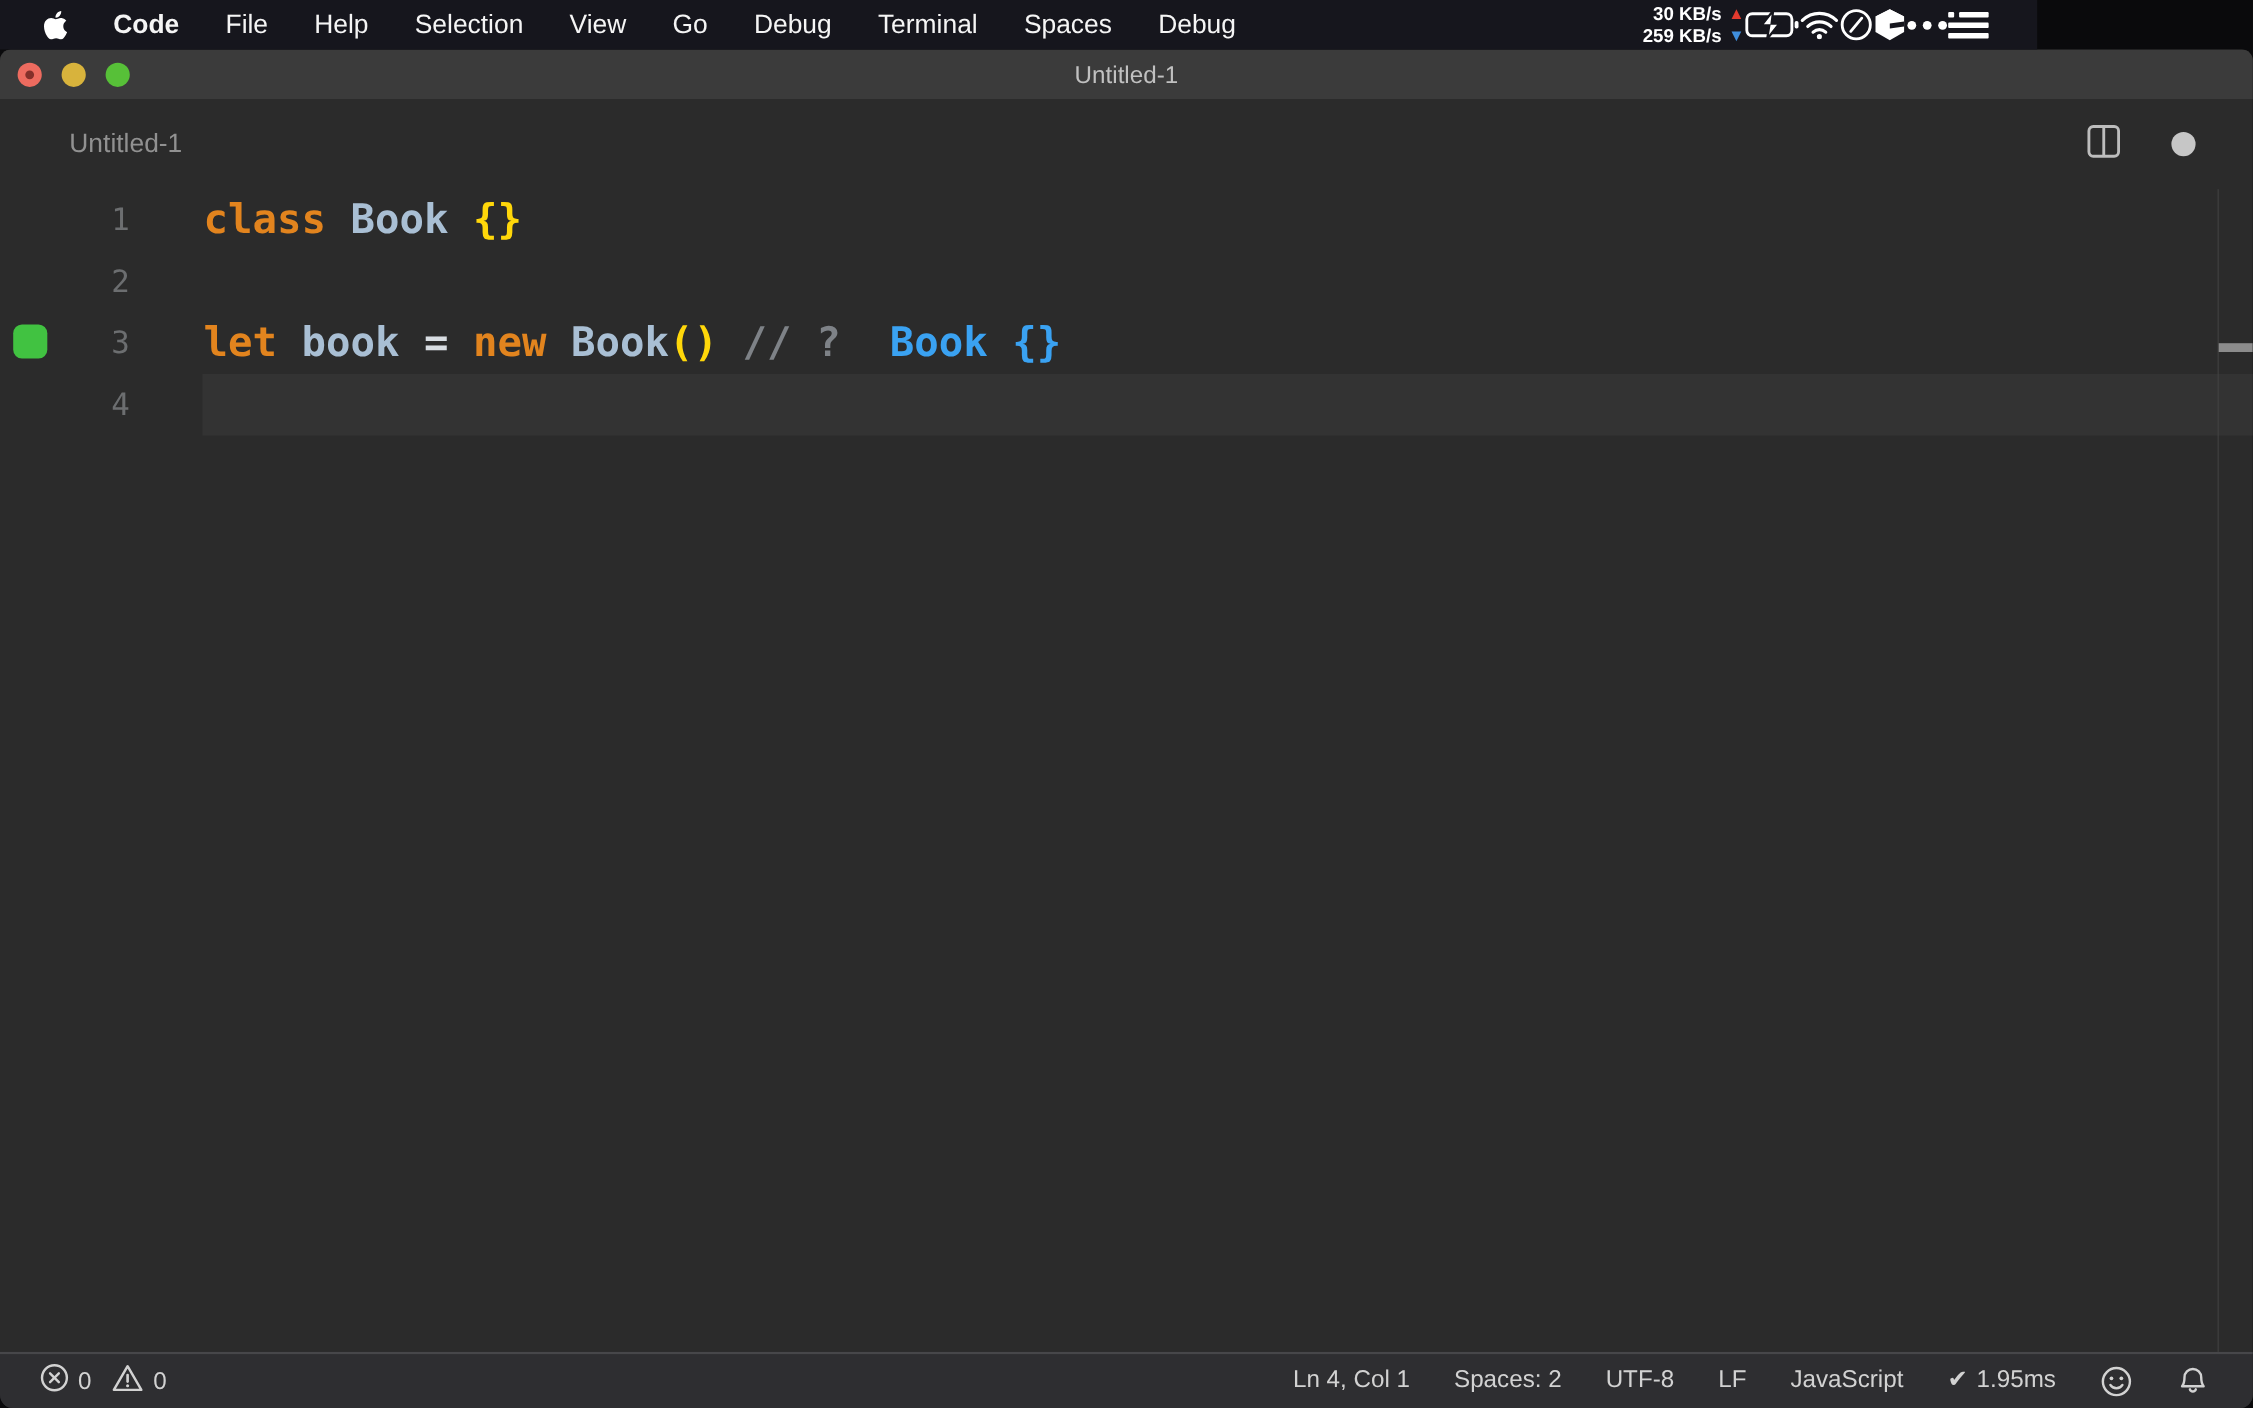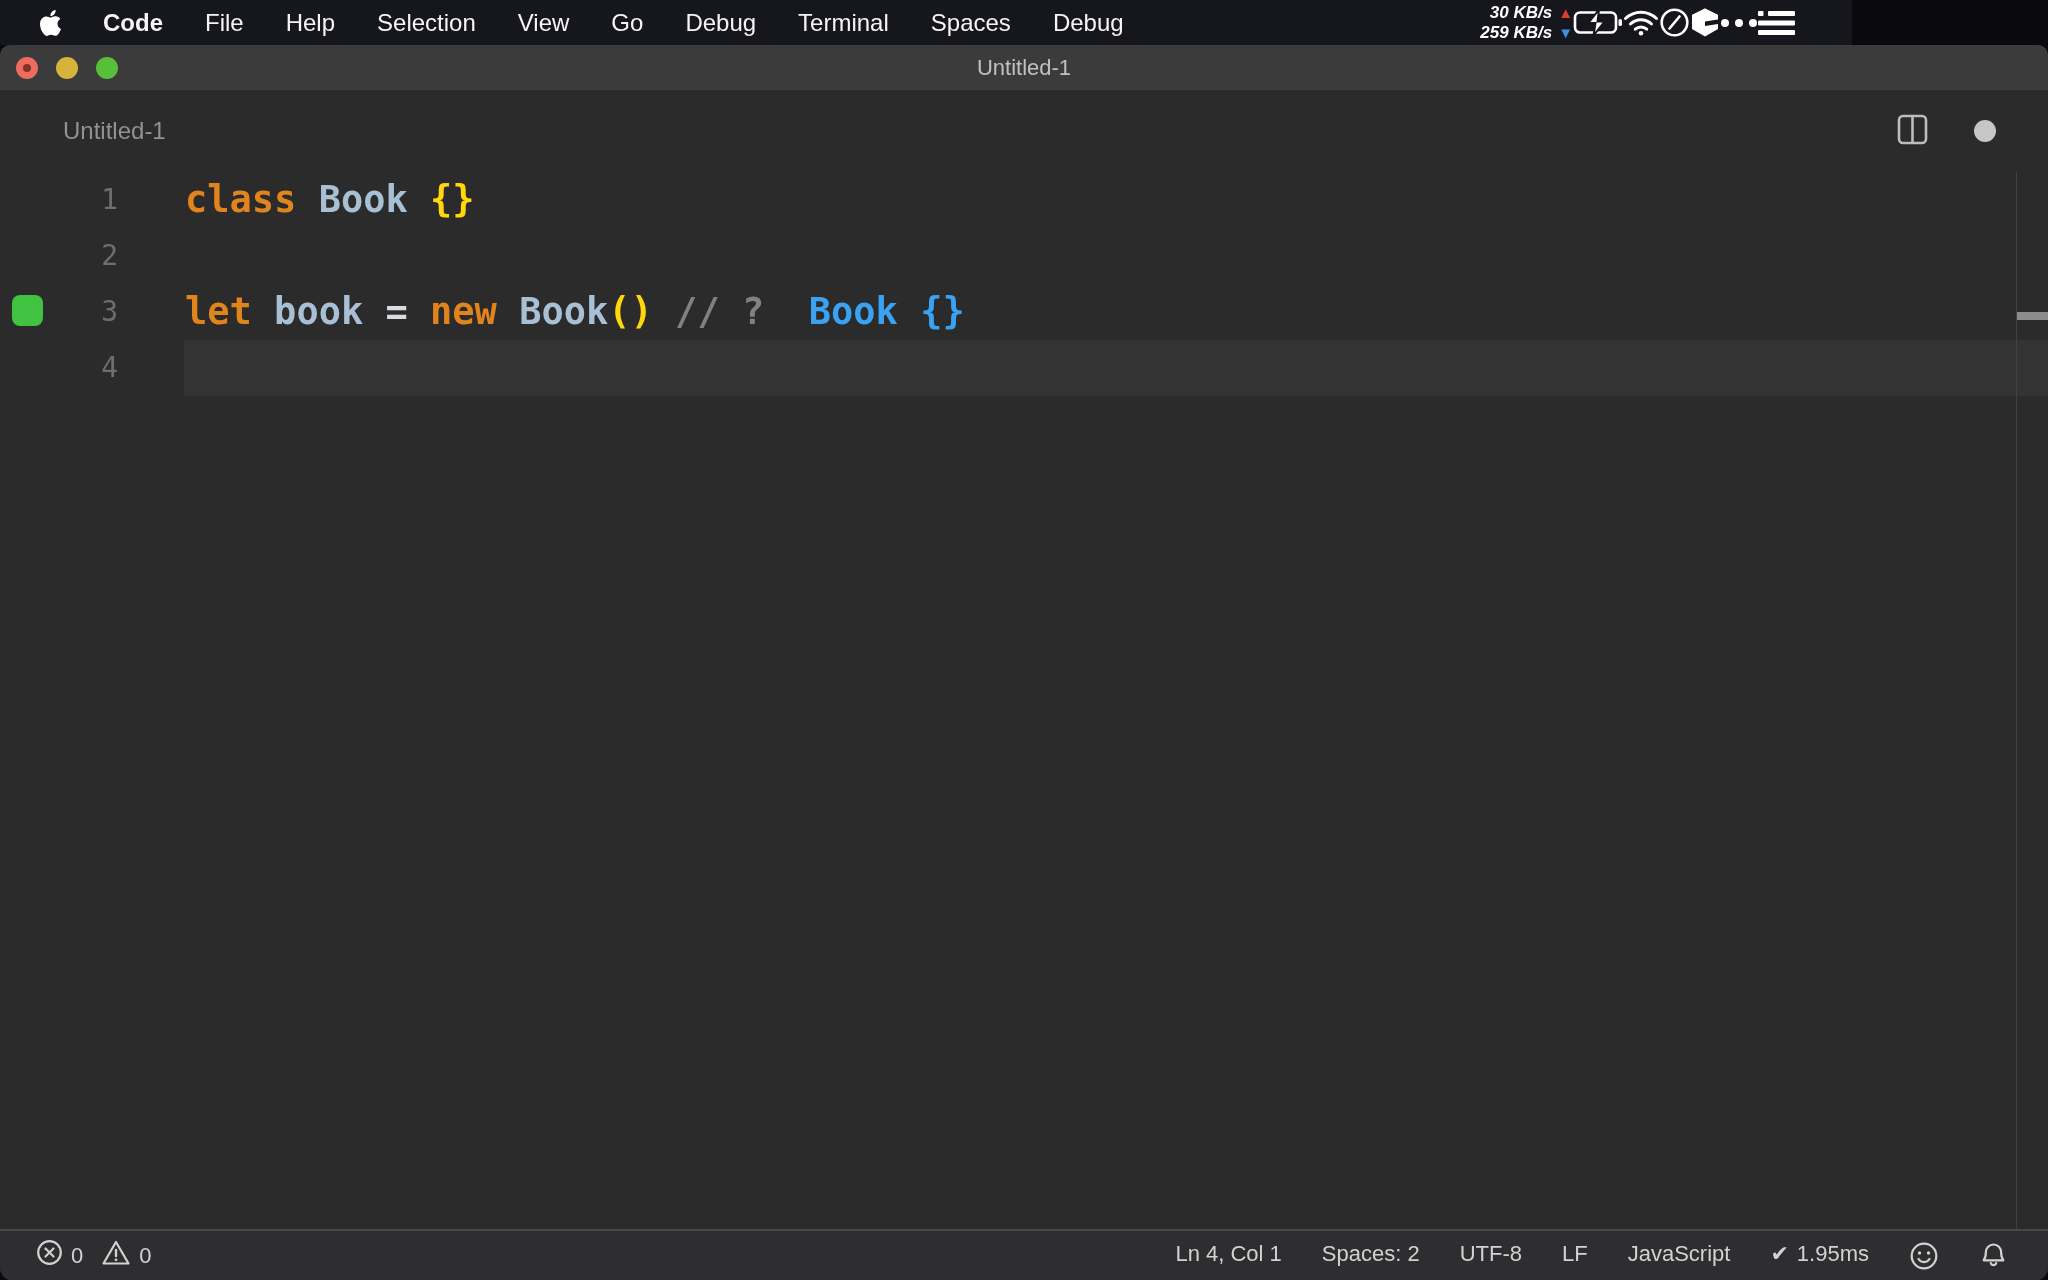--- a/index.html
+++ b/index.html
@@ -7,21 +7,21 @@
               font-family:"Liberation Sans", sans-serif; }
 
   
   .menubar { position:absolute; top:0; left:0; width:1852px; height:45px;
              background:#16161d; display:flex; align-items:center;
              color:#f5f5f5; font-size:24px; padding-left:40px; z-index:5; }
   .menu-left { display:flex; align-items:center; gap:42px; }
   .apple { display:flex; align-items:center; }
   .menu-item { cursor:default; }
   .menu-item.app { font-weight:bold; }
-  .menu-right { margin-left:auto; display:flex; align-items:center; padding-right:57px;font-style:italic; }
+  .menu-right { margin-left:auto; display:flex; align-items:center; padding-right:44px; }
   .netspeed { display:flex; flex-direction:column; align-items:flex-end;
               font-size:17px; font-weight:bold; line-height:20px; color:#fff; }
   .net-row { display:flex; align-items:center; gap:6px; }
   .arr-up { color:#e23a2e; font-size:15px; }
   .arr-dn { color:#3f8edd; font-size:15px; }
   .mb-icon { display:flex; align-items:center; }
 
   
   .window { position:absolute; top:45px; left:0; right:0; bottom:0;
             background:#2b2b2b; border-radius:10px 10px 12px 12px; overflow:hidden;

